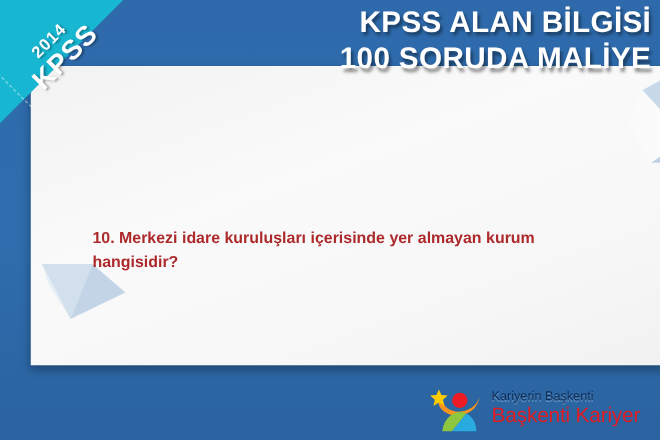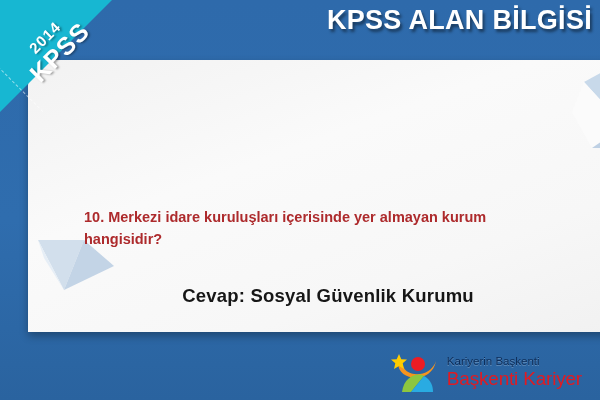--- a/index.html
+++ b/index.html
@@ -188,39 +188,39 @@
     <div class="tri"></div>
     <div class="dashline"></div>
     <div class="rtext">
       <span class="ryear">2014</span>
       <span class="rname">KPSS</span>
     </div>
   </div>
 
   <div id="header">
     <span class="line">KPSS ALAN BİLGİSİ</span>
+    <span class="line">100 SORUDA MALİYE</span>
   </div>
 
   <div id="card">
 
     <svg id="fold-tr" viewBox="0 0 62 88">
       <polygon points="62,0 62,66 22,22" fill="#c8d9ea"></polygon>
       <polygon points="22,22 62,66 30,88 10,52" fill="#fbfbfb"></polygon>
       <polygon points="30,88 62,66 62,88" fill="#bed0e4"></polygon>
     </svg>
 
     <svg id="fold-bl" viewBox="0 0 76 62">
       <polygon points="0,0 46,0 26,50" fill="#d2dfec"></polygon>
       <polygon points="46,0 76,26 26,50" fill="#c3d4e6"></polygon>
       <polygon points="0,0 26,50 6,18" fill="#e6eef6"></polygon>
     </svg>
 
     <div id="question">10. Merkezi idare kuruluşları içerisinde yer almayan kurum hangisidir?</div>
 
-    <div id="answer">Cevap: Sosyal Güvenlik Kurumu</div>
   </div>
 
   <div id="logo">
     <svg class="mark" viewBox="0 0 52 42">
 
       <path d="M7 11 C7 30, 41 32, 45 9 C39 27, 12 26, 11 10 Z" fill="#f7941e"></path>
 
       <polygon points="8,2 10.3,7.2 16,7.6 11.7,11.3 13,17 8,13.9 3,17 4.3,11.3 0,7.6 5.7,7.2" fill="#ffcc00"></polygon>
 
       <circle cx="27" cy="12" r="7" fill="#ed1c24"></circle>

